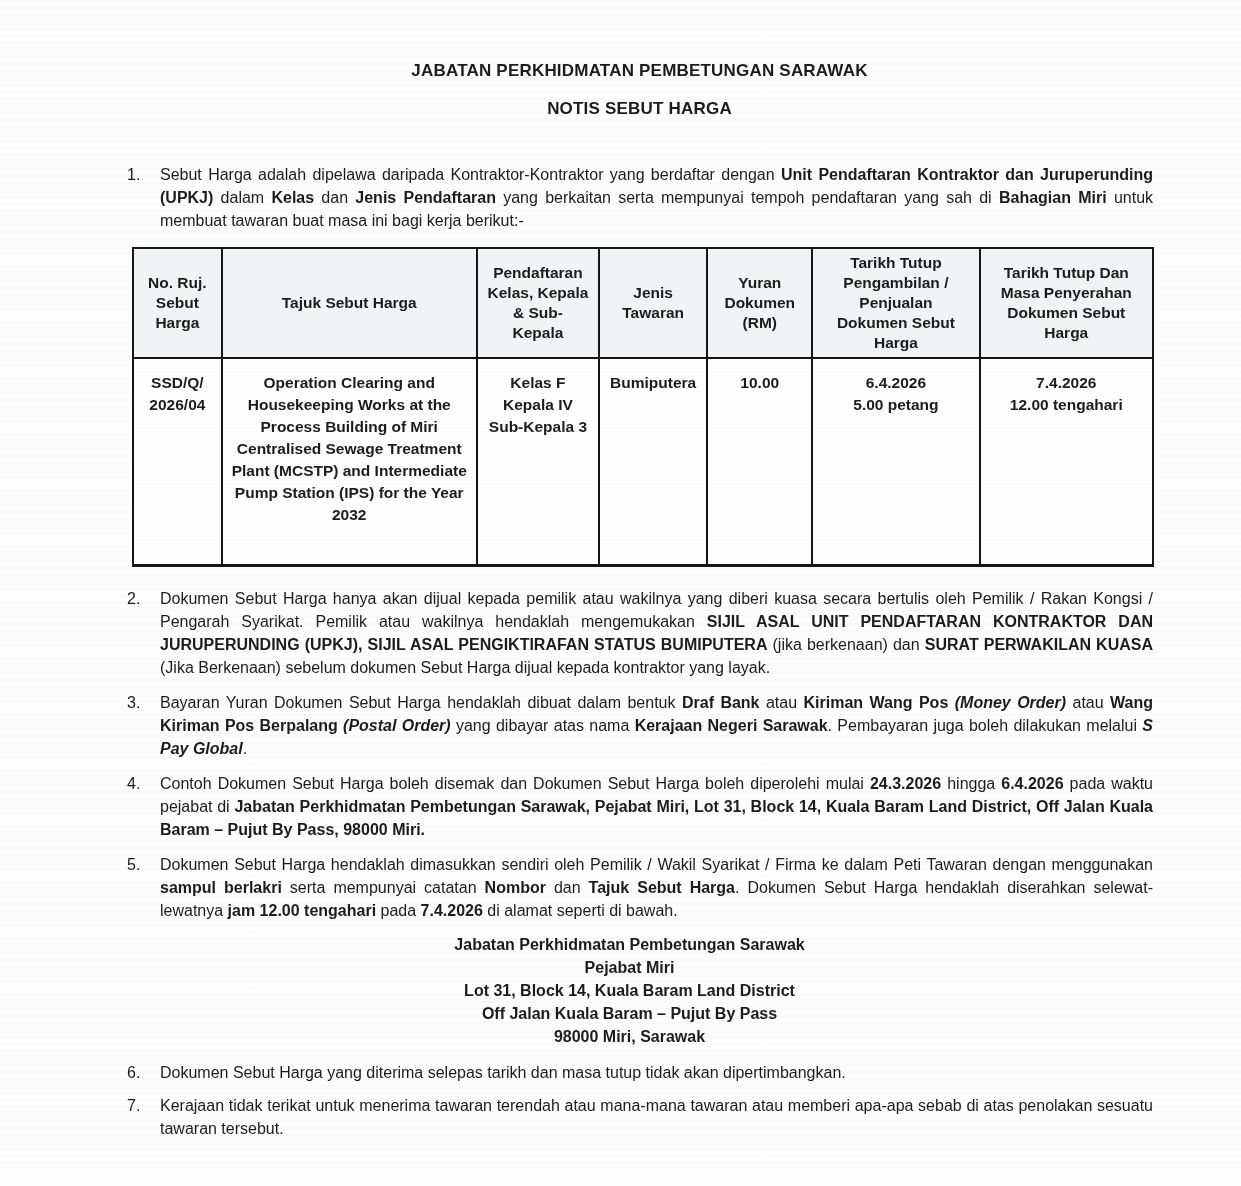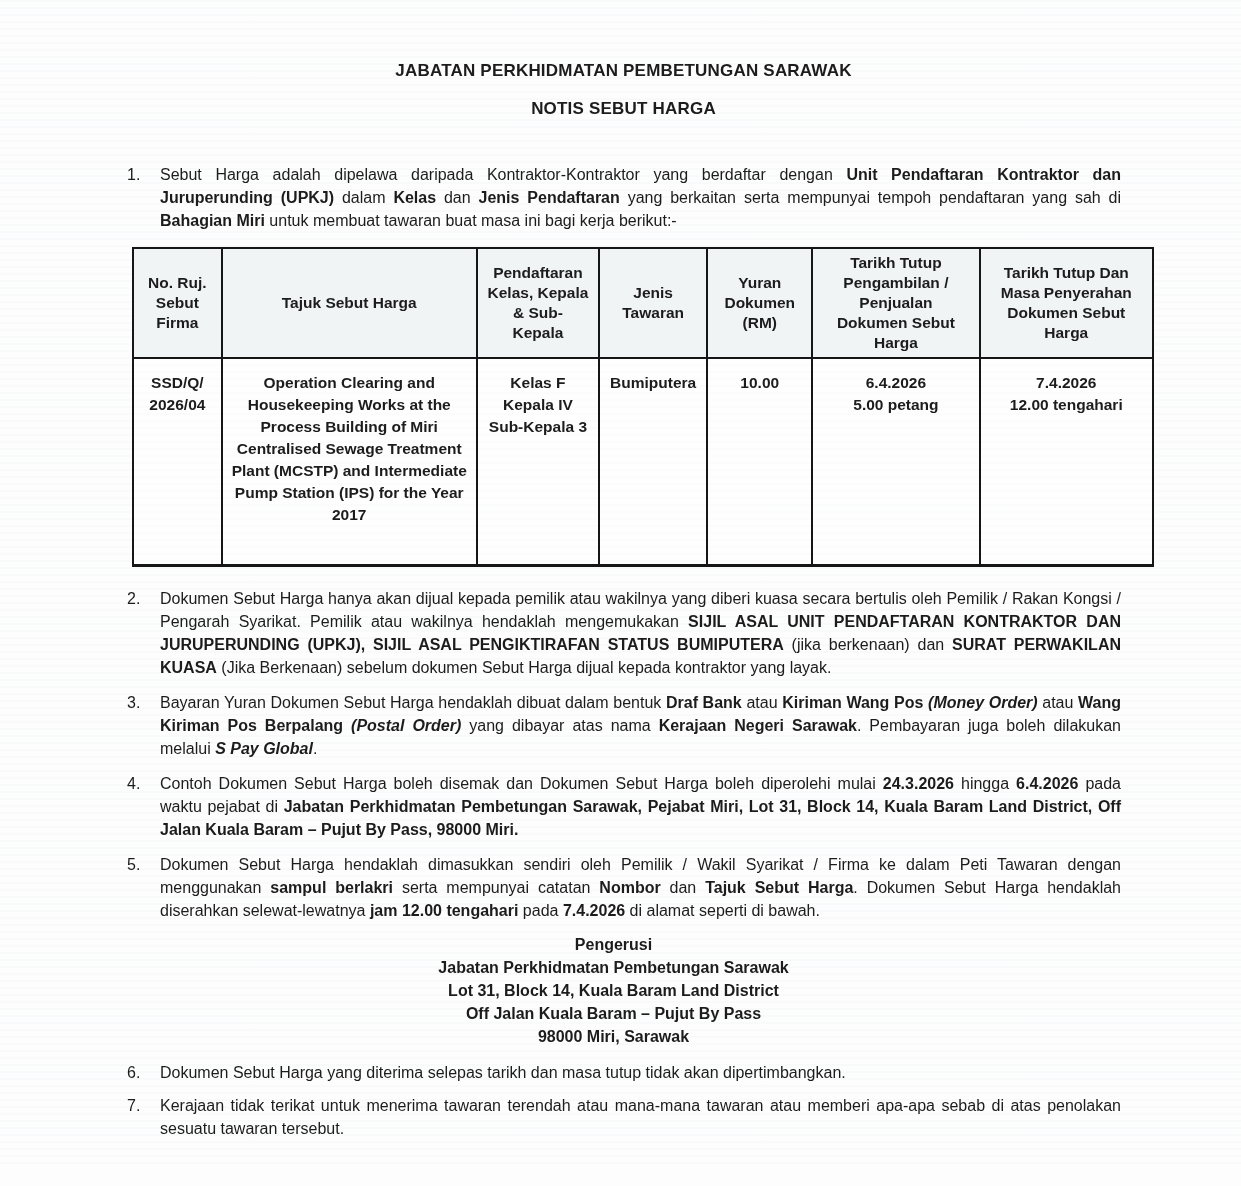--- a/index.html
+++ b/index.html
@@ -5,21 +5,21 @@
   * { margin: 0; padding: 0; box-sizing: border-box; }
   html, body {
     width: 1241px; height: 1186px;
     background: #fdfdfd;
     font-family: "Liberation Sans", sans-serif;
     color: #1c1c1c;
     overflow: hidden;
   }
   .sheet {
     width: 1241px; height: 1169px;
-    padding: 60px 120px 20px 126px;
+    padding: 60px 88px 20px 126px;
     background:
       repeating-linear-gradient(180deg, rgba(210,220,226,0.10) 0px, rgba(210,220,226,0.10) 2px, rgba(255,255,255,0) 2px, rgba(255,255,255,0) 7px),
       #fdfdfd;
   }
   .doc-title {
     text-align: center;
     font-weight: bold;
     font-size: 17px;
     line-height: 21px;
     letter-spacing: 0.2px;
@@ -108,21 +108,21 @@
       <col style="width:12%">
       <col style="width:10.6%">
       <col style="width:10.3%">
       <col style="width:16.4%">
       <col style="width:17%">
     </colgroup>
     <thead>
       <tr>
         <th>No. Ruj.
 Sebut
-Firma</th>
+Harga</th>
         <th>Tajuk Sebut Harga</th>
         <th>Pendaftaran
 Kelas, Kepala
 &amp; Sub-
 Kepala</th>
         <th>Jenis
 Tawaran</th>
         <th>Yuran
 Dokumen
 (RM)</th>
@@ -134,21 +134,21 @@
         <th>Tarikh Tutup Dan
 Masa Penyerahan
 Dokumen Sebut
 Harga</th>
       </tr>
     </thead>
     <tbody>
       <tr>
         <td>SSD/Q/
 2026/04</td>
-        <td>Operation Clearing and Housekeeping Works at the Process Building of Miri Centralised Sewage Treatment Plant (MCSTP) and Intermediate Pump Station (IPS) for the Year 2017</td>
+        <td>Operation Clearing and Housekeeping Works at the Process Building of Miri Centralised Sewage Treatment Plant (MCSTP) and Intermediate Pump Station (IPS) for the Year 2032</td>
         <td>Kelas F
 Kepala IV
 Sub-Kepala 3</td>
         <td>Bumiputera</td>
         <td>10.00</td>
         <td>6.4.2026
 5.00 petang</td>
         <td>7.4.2026
 12.00 tengahari</td>
       </tr>
@@ -169,22 +169,22 @@
     <div class="num">4.</div>
     <div class="txt"><span>Contoh Dokumen Sebut Harga boleh disemak dan Dokumen Sebut Harga boleh diperolehi mulai </span><span style="font-weight: bold;">24.3.2026</span><span> hingga </span><span style="font-weight: bold;">6.4.2026</span><span> pada waktu pejabat di </span><span style="font-weight: bold;">Jabatan Perkhidmatan Pembetungan Sarawak, Pejabat Miri, Lot 31, Block 14, Kuala Baram Land District, Off Jalan Kuala Baram – Pujut By Pass, 98000 Miri.</span></div>
   </div>
 
   <div class="clause" id="clause-5">
     <div class="num">5.</div>
     <div class="txt"><span>Dokumen Sebut Harga hendaklah dimasukkan sendiri oleh Pemilik / Wakil Syarikat / Firma ke dalam Peti Tawaran dengan menggunakan </span><span style="font-weight: bold;">sampul berlakri</span><span> serta mempunyai catatan </span><span style="font-weight: bold;">Nombor</span><span> dan </span><span style="font-weight: bold;">Tajuk Sebut Harga</span><span>. Dokumen Sebut Harga hendaklah diserahkan selewat-lewatnya </span><span style="font-weight: bold;">jam 12.00 tengahari</span><span> pada </span><span style="font-weight: bold;">7.4.2026</span><span> di alamat seperti di bawah.</span></div>
   </div>
 
   <div class="address-block">
-    <div>Pengerusi</div>
     <div>Jabatan Perkhidmatan Pembetungan Sarawak</div>
+    <div>Pejabat Miri</div>
     <div>Lot 31, Block 14, Kuala Baram Land District</div>
     <div>Off Jalan Kuala Baram – Pujut By Pass</div>
     <div>98000 Miri, Sarawak</div>
   </div>
 
   <div class="clause" id="clause-6">
     <div class="num">6.</div>
     <div class="txt"><span>Dokumen Sebut Harga yang diterima selepas tarikh dan masa tutup tidak akan dipertimbangkan.</span></div>
   </div>
 

